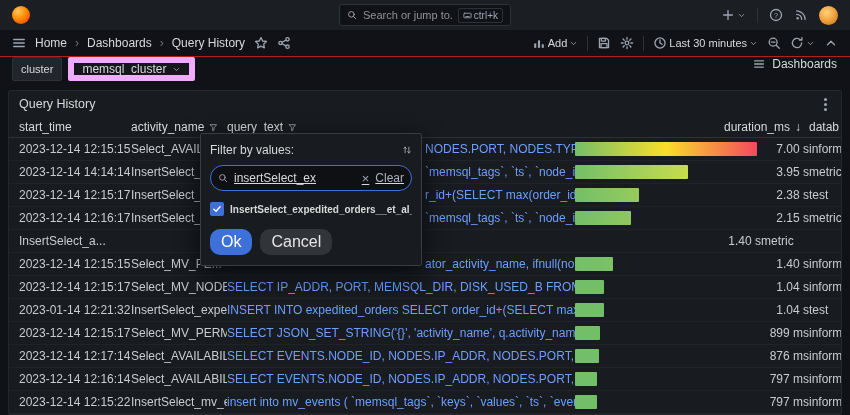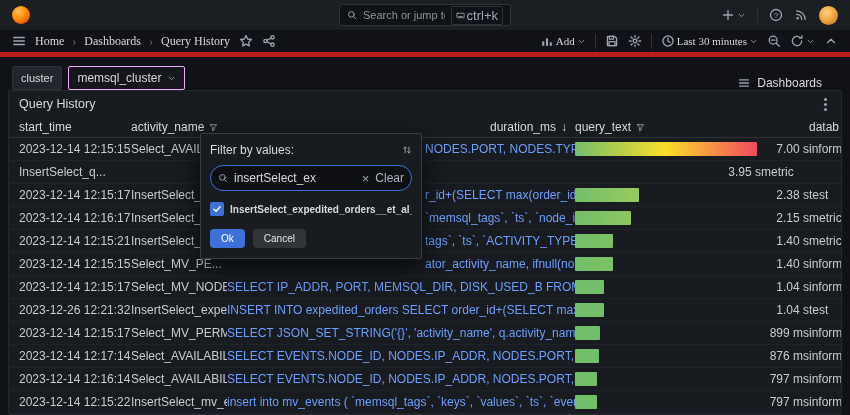--- a/index.html
+++ b/index.html
@@ -8,39 +8,39 @@
 
   .ic { width:14px; height:14px; stroke:#9da5b0; fill:none; stroke-width:1.5; stroke-linecap:round; stroke-linejoin:round; flex:none; }
   .ic-sm { width:10px; height:10px; }
   .ic-xs { width:9px; height:9px; }
 
   
   .topbar { position:absolute; top:0; left:0; right:0; height:30px; background:#1b1e23; display:flex; align-items:center; padding:0 12px; z-index:5; }
   .logo { width:18px; height:18px; border-radius:50%; background:radial-gradient(circle at 35% 30%, #ffc55c 0%, #ff8c00 45%, #f04e00 80%, #d63a00 100%); flex:none; }
   .searchbox { position:absolute; left:50%; transform:translateX(-50%); width:172px; height:22px; background:#111217; border:1px solid #2c3235; border-radius:3px; display:flex; align-items:center; gap:6px; padding:0 7px; cursor:pointer; }
   .searchbox .ph { font-size:11px; color:#8e9299; white-space:nowrap; flex:1; overflow:hidden; }
-  .kbd { display:flex; align-items:center; gap:2px; border:1px solid #2c3235; border-radius:2px; padding:1px 4px; font-size:13px; color:#9da5b0; white-space:nowrap; }
+  .kbd { display:flex; align-items:center; gap:2px; border:1px solid #2c3235; border-radius:2px; padding:1px 4px; font-size:10px; color:#9da5b0; white-space:nowrap; }
   .top-right { margin-left:auto; display:flex; align-items:center; gap:11px; }
   .vdiv { width:1px; height:15px; background:#2c3235; }
   .iconbtn { display:flex; align-items:center; gap:2px; cursor:pointer; }
   .avatar { width:19px; height:19px; border-radius:50%; background:radial-gradient(circle at 40% 35%, #ffd27a 0%, #f0a03c 50%, #b36a1d 100%); }
 
   
-  .navbar { position:absolute; top:30px; left:0; right:0; height:27px; display:flex; align-items:center; padding:0 12px; gap:9px; border-bottom:5px solid #b91c1c;font-family:Liberation Serif, serif; }
+  .navbar { position:absolute; top:30px; left:0; right:0; height:27px; display:flex; align-items:center; padding:0 12px; gap:9px; border-bottom:1px solid #b91c1c; }
   .crumbs { display:flex; align-items:center; gap:8px; font-size:12px; color:#d8d9da; }
   .crumb { cursor:pointer; white-space:nowrap; }
   .crumb-sep { color:#6c7077; font-size:12px; }
   .nav-right { margin-left:auto; display:flex; align-items:center; gap:9px; }
   .navlbl { font-size:11px; color:#d8d9da; white-space:nowrap; }
 
   
-  .subbar { position:absolute; top:57px; left:0; right:16px; height:33px; display:flex; align-items:flex-end; padding:0 12px; }
+  .subbar { position:absolute; top:57px; left:0; right:1px; height:33px; display:flex; align-items:flex-start; padding:0 12px; }
   .varpick { display:flex; align-items:stretch; height:24px; }
   .var-label { display:flex; align-items:center; padding:0 8px; background:#22252b; border:1px solid #2c3235; border-radius:2px; font-size:11px; color:#d8d9da; margin-right:6px; }
-  .var-value { display:flex; align-items:center; gap:6px; padding:0 8px; background:#15171c; border:1px solid #f0abfc; border-radius:2px; font-size:12px; color:#d8d9da; cursor:pointer; }
+  .var-value { display:flex; align-items:center; gap:6px; padding:0 8px; background:#15171c; border:6px solid #f0abfc; border-radius:2px; font-size:12px; color:#d8d9da; cursor:pointer; }
   .dashboards-btn { margin-left:auto; display:flex; align-items:center; gap:6px; font-size:12px; color:#d8d9da; cursor:pointer; }
 
   
   .panel { position:absolute; left:8px; top:90px; right:8px; bottom:0; background:#181b1f; border:1px solid #24272d; border-radius:2px; overflow:hidden; }
   .panel-header { height:26px; display:flex; align-items:center; justify-content:space-between; padding:0 10px; }
   .panel-title { font-size:12.5px; font-weight:500; color:#d8d9da; }
   .kebab { display:flex; flex-direction:column; gap:2px; cursor:pointer; padding:2px 4px; }
   .kebab i { width:3px; height:3px; border-radius:50%; background:#9da5b0; display:block; }
 
   .thead { display:grid; grid-template-columns:112px 96px 348px 234px 140px; padding-left:10px; height:21px; align-items:center; border-bottom:1px solid #2c3235; }
@@ -53,31 +53,31 @@
   .td-time, .td-act, .td-dur, .td-db { color:#c9ccd1; }
   .td-query { color:#6e9fff; cursor:pointer; }
   .td-query.q-off { padding-left:198px; }
   .td-bar { display:flex; align-items:center; }
   .bar { height:14px; border-radius:1px; }
   .td-dur { text-align:right; }
 
   
   .popup { position:absolute; left:200px; top:133px; width:222px; background:#181b1f; border:1px solid #393c44; border-radius:2px; box-shadow:0 8px 24px rgba(1,4,9,.75); z-index:20; padding:9px 9px 10px; }
   .popup-head { display:flex; justify-content:space-between; align-items:center; font-size:12px; color:#d8d9da; margin-bottom:8px; }
-  .popup-input { display:flex; align-items:center; gap:6px; border:1px solid #3d71d9; background:#0e1014; border-radius:13px; height:26px; padding:0 7px; }
+  .popup-input { display:flex; align-items:center; gap:6px; border:1px solid #3d71d9; background:#0e1014; border-radius:13px; height:26px; padding:0 7px;text-decoration:underline; }
   .popup-input .val { font-size:12px; color:#d8d9da; flex:1; overflow:hidden; white-space:nowrap; }
   .clear-x { color:#9da5b0; font-size:13px; cursor:pointer; }
   .clear-lbl { color:#aab2bd; font-size:12px; cursor:pointer; }
   .popup-list { margin:11px 0 13px; }
   .popup-item { display:flex; align-items:center; gap:6px; cursor:pointer; }
   .cb { width:14px; height:14px; background:#3d71d9; border-radius:2px; display:flex; align-items:center; justify-content:center; flex:none; }
   .cb svg { width:10px; height:10px; stroke:#fff; stroke-width:2.2; fill:none; stroke-linecap:round; stroke-linejoin:round; }
   .popup-item .lbl { font-size:10px; font-weight:600; color:#d8d9da; white-space:nowrap; overflow:hidden; }
   .popup-actions { display:flex; gap:8px; }
-  .btn { font-size:10px; border:none; border-radius:4px; padding:4px 11px; cursor:pointer; font-family:inherit; }
+  .btn { font-size:16px; border:none; border-radius:10px; padding:4px 11px; cursor:pointer; font-family:inherit; }
   .btn-primary { background:#3d71d9; color:#fff; }
   .btn-secondary { background:rgba(204,204,220,.14); color:#e5e5e5; }
 </style>
 </head>
 <body>
 
 <div class="topbar">
   <div class="logo"></div>
 
   <div class="searchbox">
@@ -235,48 +235,49 @@
   <div class="thead">
     <div class="th">
         <span>start_time</span>
       </div>
     <div class="th">
       <span>activity_name</span>
       <svg class="ic ic-xs" viewBox="0 0 16 16">
           <path d="M2.5 3h11L9 8.5v4l-2.5 1.4V8.5z"></path>
         </svg>
     </div>
+    <div class="th">
+      <span>query_text</span>
+      <svg class="ic ic-xs" viewBox="0 0 16 16">
+          <path d="M2.5 3h11L9 8.5v4l-2.5 1.4V8.5z"></path>
+        </svg>
+    </div>
     <div class="th th-dur">
       <span>duration_ms</span>
       <span class="sort-arrow">↓</span>
     </div>
     <div class="th">
-      <span>query_text</span>
-      <svg class="ic ic-xs" viewBox="0 0 16 16">
-          <path d="M2.5 3h11L9 8.5v4l-2.5 1.4V8.5z"></path>
-        </svg>
-    </div>
-    <div class="th">
         <span>datab</span>
       </div>
   </div>
 
   <div id="table-body">
   <div class="tr">
     <div class="td td-time">2023-12-14 12:15:15</div>
     <div class="td td-act">Select_AVAILA...</div>
     <div class="td td-query q-off">NODES.PORT, NODES.TYPE AS...</div>
     <div class="td td-bar">
           <div class="bar" style="width: 182px; background: linear-gradient(to right, rgb(115, 191, 105), rgb(250, 222, 42), rgb(242, 73, 92));"></div>
         </div>
     <div class="td td-dur">7.00 s</div>
     <div class="td td-db">inform</div>
   </div>
 
   <div class="tr">
+    <div class="td td-time">2023-12-14 14:14:14</div>
     <div class="td td-act">InsertSelect_q...</div>
     <div class="td td-query q-off">`memsql_tags`, `ts`, `node_id...</div>
     <div class="td td-bar">
           <div class="bar" style="width: 113px; background: linear-gradient(to right, rgb(115, 191, 105), rgb(201, 220, 78));"></div>
         </div>
     <div class="td td-dur">3.95 s</div>
     <div class="td td-db">metric</div>
   </div>
 
   <div class="tr">
@@ -295,21 +296,20 @@
     <div class="td td-act">InsertSelect_q...</div>
     <div class="td td-query q-off">`memsql_tags`, `ts`, `node_id...</div>
     <div class="td td-bar">
           <div class="bar" style="width: 56px; background: linear-gradient(to right, rgb(115, 191, 105), rgb(143, 199, 95));"></div>
         </div>
     <div class="td td-dur">2.15 s</div>
     <div class="td td-db">metric</div>
   </div>
 
   <div class="tr">
-    <div class="td td-time">2023-12-14 12:15:21</div>
     <div class="td td-act">InsertSelect_a...</div>
     <div class="td td-query q-off">tags`, `ts`, `ACTIVITY_TYPE`, ...</div>
     <div class="td td-bar">
           <div class="bar" style="width: 38px; background: linear-gradient(to right, rgb(115, 191, 105), rgb(124, 193, 100));"></div>
         </div>
     <div class="td td-dur">1.40 s</div>
     <div class="td td-db">metric</div>
   </div>
 
   <div class="tr">
@@ -328,21 +328,21 @@
     <div class="td td-act">Select_MV_NODE...</div>
     <div class="td td-query">SELECT IP_ADDR, PORT, MEMSQL_DIR, DISK_USED_B FROM information_sc...</div>
     <div class="td td-bar">
           <div class="bar" style="width: 29px; background: linear-gradient(to right, rgb(115, 191, 105), rgb(115, 191, 105));"></div>
         </div>
     <div class="td td-dur">1.04 s</div>
     <div class="td td-db">inform</div>
   </div>
 
   <div class="tr">
-    <div class="td td-time">2023-12-26 12:21:32</div>
+    <div class="td td-time">2023-01-14 12:21:32</div>
     <div class="td td-act">InsertSelect_expe...</div>
     <div class="td td-query">INSERT INTO expedited_orders SELECT order_id+(SELECT max(order_id) FR...</div>
     <div class="td td-bar">
           <div class="bar" style="width: 29px; background: linear-gradient(to right, rgb(115, 191, 105), rgb(115, 191, 105));"></div>
         </div>
     <div class="td td-dur">1.04 s</div>
     <div class="td td-db">test</div>
   </div>
 
   <div class="tr">

